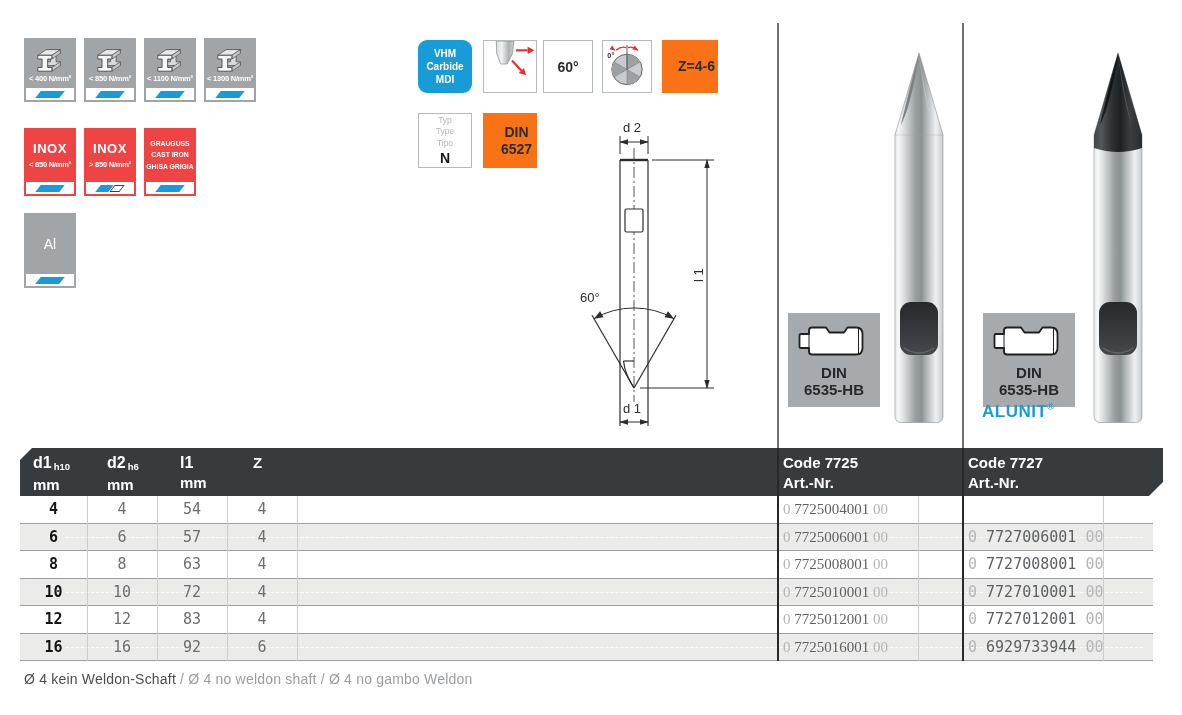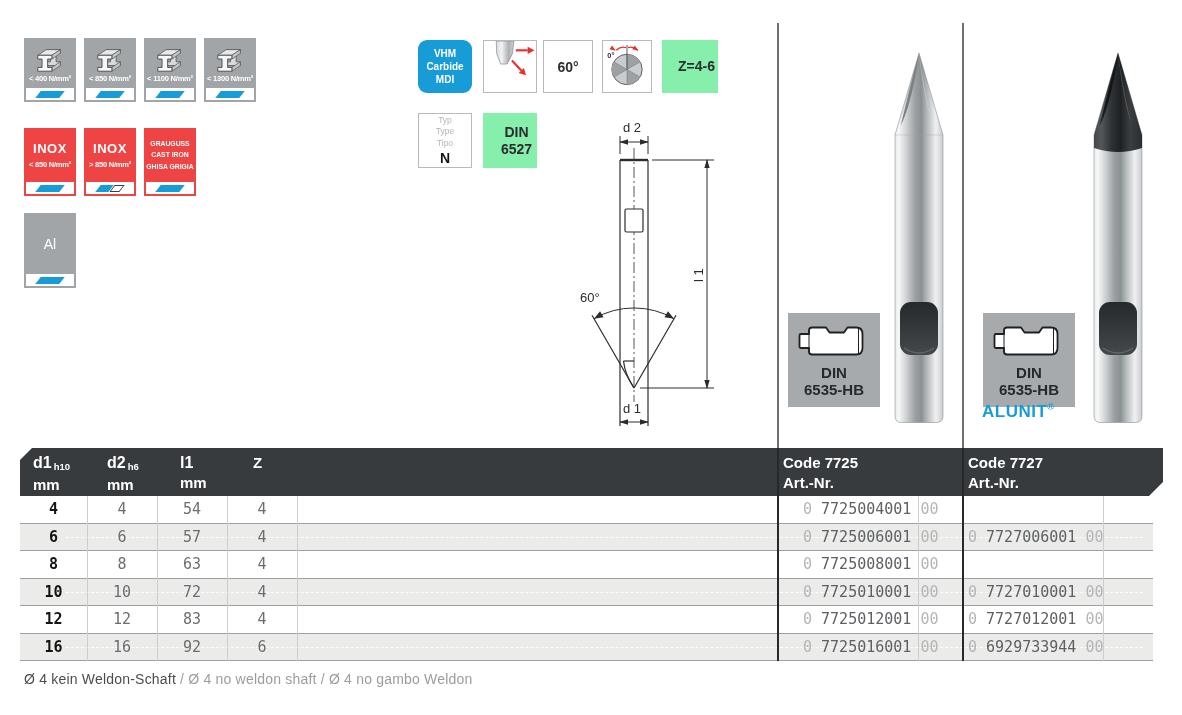--- a/index.html
+++ b/index.html
@@ -16,21 +16,21 @@
   .mat-title{color:#fff;font-weight:bold;font-size:13px;letter-spacing:0.5px;}
   .mat-lines{color:#fff;font-weight:bold;font-size:6.8px;line-height:1.65;text-align:center;white-space:nowrap;}
   .strip{width:48px;height:12px;margin:0 0 2px 0;background:#fff;display:flex;align-items:center;justify-content:center;gap:1px;}
   .pgram{width:24px;height:7px;background:#189cd8;transform:skewX(-38deg);}
   .pgram-sm{width:13px;height:7px;background:#189cd8;transform:skewX(-38deg);}
   .pgram-out{width:10px;height:7px;background:#fff;border:1.5px solid #3c3f41;transform:skewX(-38deg);box-sizing:border-box;}
   
   .spec{position:absolute;box-sizing:border-box;display:flex;flex-direction:column;align-items:center;justify-content:center;text-align:center;}
   .spec-blue{background:#189cd8;color:#fff;font-weight:bold;font-size:10px;line-height:1.3;border-radius:9px;}
   .spec-white{background:#fff;border:1px solid #b7babc;}
-  .spec-gray{background:#86efac;color:#2b2d2f;font-weight:bold;font-size:14px;line-height:1.2;padding-left:13px;}
+  .spec-gray{background:#f97316;color:#2b2d2f;font-weight:bold;font-size:14px;line-height:1.2;padding-left:13px;}
   .spec-big{color:#2b2d2f;font-weight:bold;font-size:14px;}
   .typ-lines{color:#b4b6b8;font-size:8.5px;line-height:1.3;}
   .typ-n{color:#141414;font-weight:bold;font-size:14px;margin-top:1px;}
   
   .vdiv{position:absolute;width:2px;background:#6e7173;}
   
   .din-label{position:absolute;width:92px;height:94px;background:#a7aaac;display:flex;flex-direction:column;align-items:center;}
   .din-text{color:#26292b;font-weight:bold;font-size:15px;line-height:1.15;text-align:center;margin-top:2px;}
   .alunit{position:absolute;color:#189cd8;font-weight:bold;font-size:17px;letter-spacing:0.5px;}
   .alunit sup{font-size:9px;}
@@ -43,21 +43,21 @@
   .th .tol{font-size:9.5px;position:relative;top:2px;margin-left:2px;}
   .tbody{position:absolute;left:0;top:48px;width:1133px;}
   .trow{position:relative;height:26.5px;border-bottom:1px solid #9ca0a2;background:#fff;}
   .trow.alt{background:#ebebe9;}
   .leader{position:absolute;left:46px;right:10px;top:13px;border-top:1.5px dashed #ffffff;opacity:0.9;}
   .tcell{position:absolute;top:0;line-height:26.5px;font-family:"DejaVu Sans Mono",monospace;font-size:15px;color:#6b6e70;white-space:nowrap;}
   .c-d1{left:0;width:67px;text-align:center;font-weight:bold;color:#141414;}
   .c-d2{left:67px;width:70px;text-align:center;}
   .c-l1{left:137px;width:70px;text-align:center;}
   .c-z{left:207px;width:70px;text-align:center;}
-  .c-art1{left:783px;}
+  .c-art1{left:763px;font-family:Liberation Serif, serif;}
   .c-art2{left:948px;}
   .tcell .muted{color:#b3b5b7;}
   .tcell .num{color:#5e6164;}
   .colline{position:absolute;top:48px;height:165px;width:1px;background:#cbcdcf;}
   .darkline{position:absolute;top:0;height:213px;width:2px;background:#26282a;}
   
   .foot{position:absolute;left:24px;top:671px;font-size:14px;letter-spacing:0.2px;white-space:nowrap;}
   .foot .dark{color:#4a4d4f;}
   .foot .light{color:#9a9da0;}
   svg{display:block;}
@@ -387,20 +387,21 @@
           <div class="tcell c-z">4</div>
           <div class="tcell c-art1"><span class="muted">0</span> <span class="num">7725006001</span> <span class="muted">00</span></div>
           <div class="tcell c-art2"><span class="muted">0</span> <span class="num">7727006001</span> <span class="muted">00</span></div>
         </div>
         <div class="trow">
           <div class="tcell c-d1">8</div>
           <div class="tcell c-d2">8</div>
           <div class="tcell c-l1">63</div>
           <div class="tcell c-z">4</div>
           <div class="tcell c-art1"><span class="muted">0</span> <span class="num">7725008001</span> <span class="muted">00</span></div>
+          <div class="tcell c-art2"><span class="muted">0</span> <span class="num">7727008001</span> <span class="muted">00</span></div>
         </div>
         <div class="trow alt">
           <div class="leader"></div>
           <div class="tcell c-d1">10</div>
           <div class="tcell c-d2">10</div>
           <div class="tcell c-l1">72</div>
           <div class="tcell c-z">4</div>
           <div class="tcell c-art1"><span class="muted">0</span> <span class="num">7725010001</span> <span class="muted">00</span></div>
           <div class="tcell c-art2"><span class="muted">0</span> <span class="num">7727010001</span> <span class="muted">00</span></div>
         </div>

